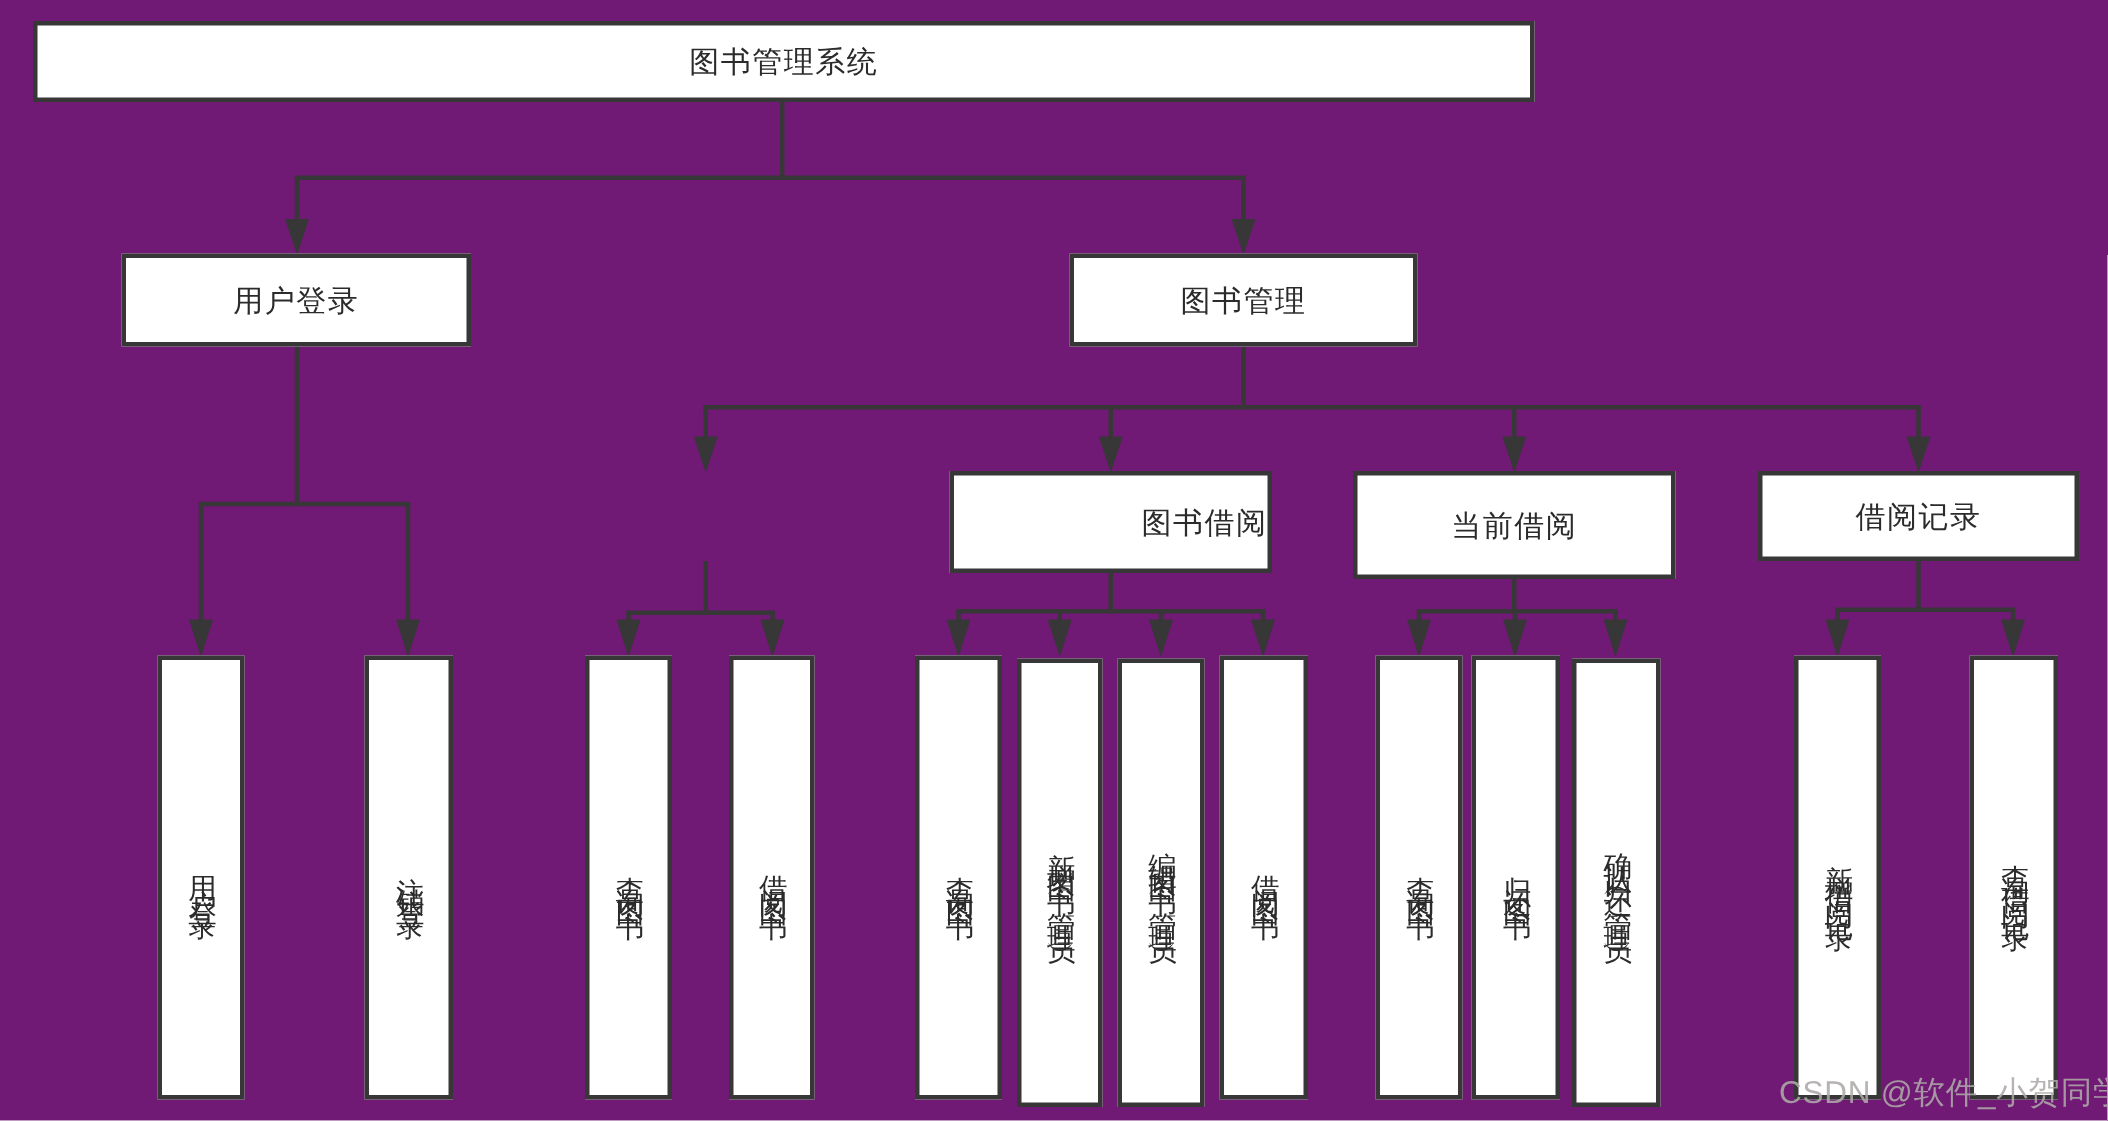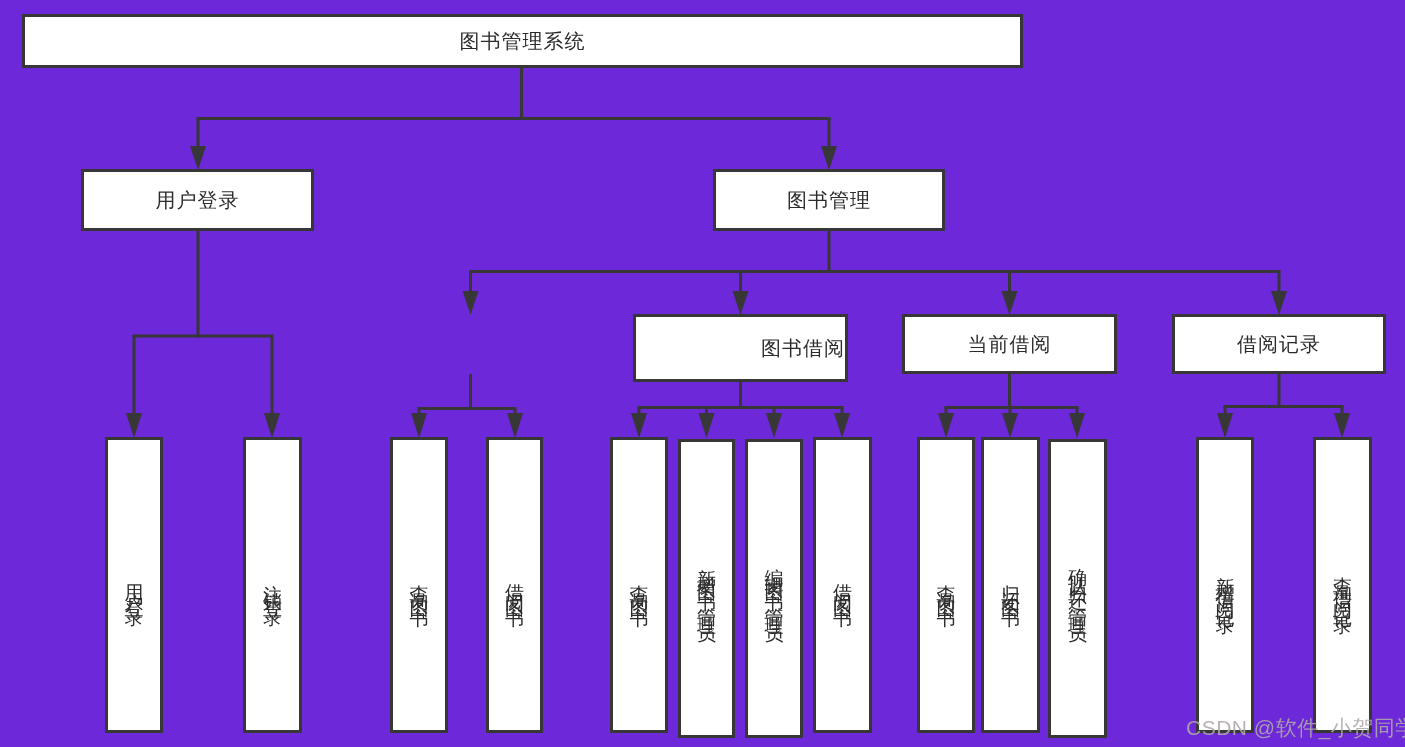--- a/index.html
+++ b/index.html
@@ -1,20 +1,20 @@
 <!DOCTYPE html>
 <html><head>
 <meta charset="utf-8">
 <style>
   html, body { margin: 0; padding: 0; background: #ffffff; }
   .canvas {
     position: relative;
     width: 1405px;
     height: 747px;
-    background: #6d28d9;
+    background: #701a75;
     font-family: "Liberation Sans", sans-serif;
     overflow: hidden;
   }
   .connectors {
     position: absolute;
     left: 0; top: 0;
     z-index: 1;
   }
   .node {
     position: absolute;
@@ -132,21 +132,21 @@
   <div class="node" style="left:81px; top:169px; width:233px; height:62px;">
     <span class="hlabel">用户登录</span>
   </div>
   <div class="node" style="left:713px; top:169px; width:232px; height:62px;">
     <span class="hlabel">图书管理</span>
   </div>
 
   <div class="node" style="left:633px; top:314px; width:215px; height:68px;justify-content:flex-end;">
     <span class="hlabel">图书借阅</span>
   </div>
-  <div class="node" style="left:902px; top:314px; width:215px; height:60px;">
+  <div class="node" style="left:902px; top:314px; width:215px; height:72px;">
     <span class="hlabel">当前借阅</span>
   </div>
   <div class="node" style="left:1172px; top:314px; width:214px; height:60px;">
     <span class="hlabel">借阅记录</span>
   </div>
 
   <div class="node" style="left:105px; top:437px; width:58px; height:296px;">
     <span class="vtext">用户登录</span>
   </div>
   <div class="node" style="left:243px; top:437px; width:59px; height:296px;">

